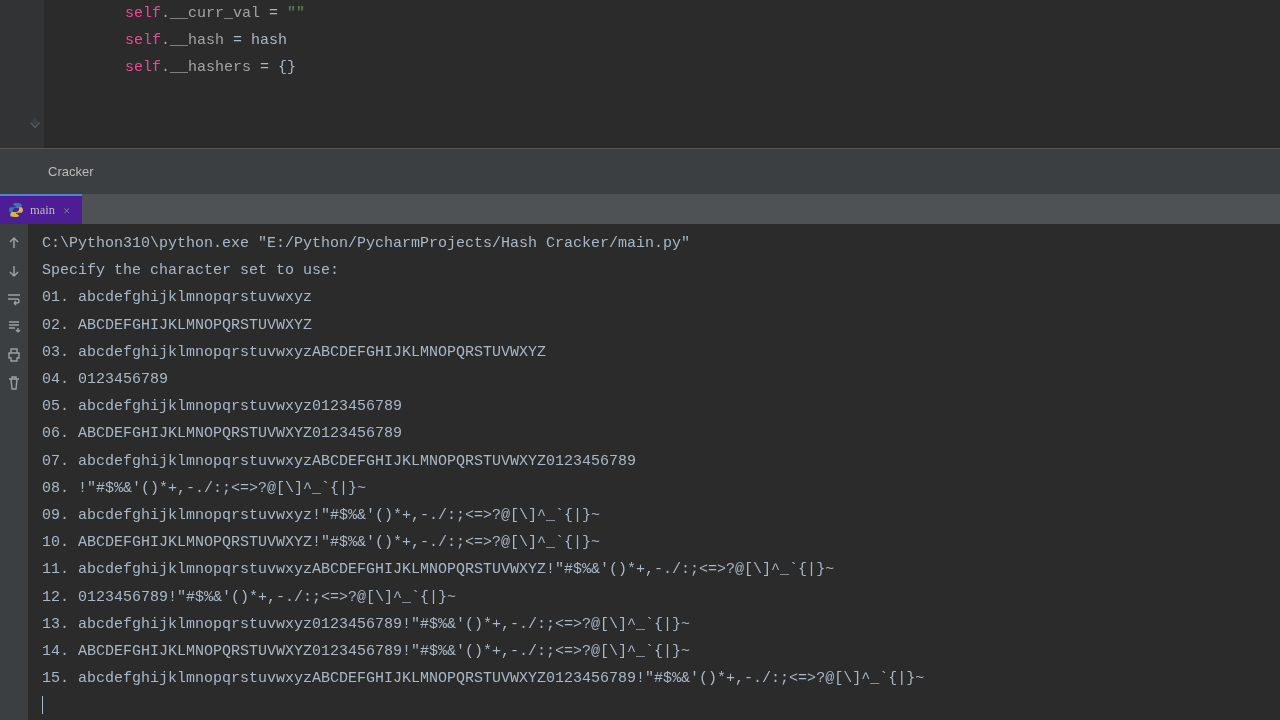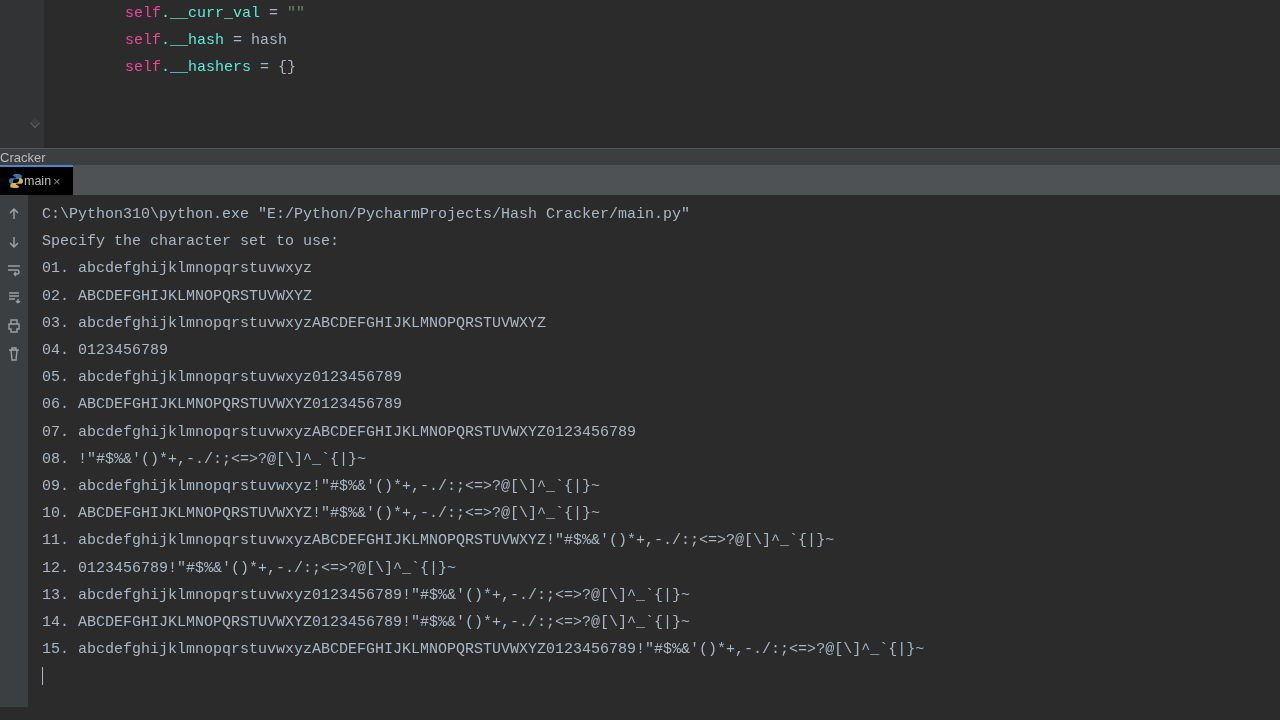--- a/index.html
+++ b/index.html
@@ -37,50 +37,52 @@
     border-top: none;
     border-left: none;
   }
   .editor-line {
     padding-left: 80px;
     line-height: 27px;
     font-size: 15px;
     white-space: pre;
   }
   .kw-self { color: #ec4899; }
-  .field   { color: #5eead4; }
+  .field   { color: #a3a3a3; }
   .op      { color: #a9b7c6; }
   .str     { color: #6a8759; }
   .ident   { color: #a9b7c6; }
   .brace   { color: #a9b7c6; }
 
   .tool-header {
-    height: 17px;
+    height: 46px;
     background: #3c3f41;
     border-top: 1px solid #555657;
     display: flex;
     align-items: center;
+    padding-left: 48px;
     font-family: -apple-system, 'Segoe UI', Arial, sans-serif;
     font-size: 13px;
     color: #bbbbbb;
   }
 
   .run-tab-bar {
     height: 30px;
     background: #4e5254;
     display: flex;
     align-items: stretch;
   }
   .run-tab {
     display: flex;
     align-items: center;
+    gap: 6px;
     padding: 0 10px 0 8px;
-    background: #000000;
+    background: #4c1d95;
     border-top: 2px solid #4a88c7;
-    font-family: Liberation Sans, sans-serif;
+    font-family: Liberation Serif, serif;
     font-size: 12.5px;
     color: #bbbbbb;
   }
   .py-icon {
     width: 16px; height: 16px;
     display: inline-flex;
     align-items: center; justify-content: center;
   }
   .py-icon svg { width: 16px; height: 16px; }
   .close-x {

